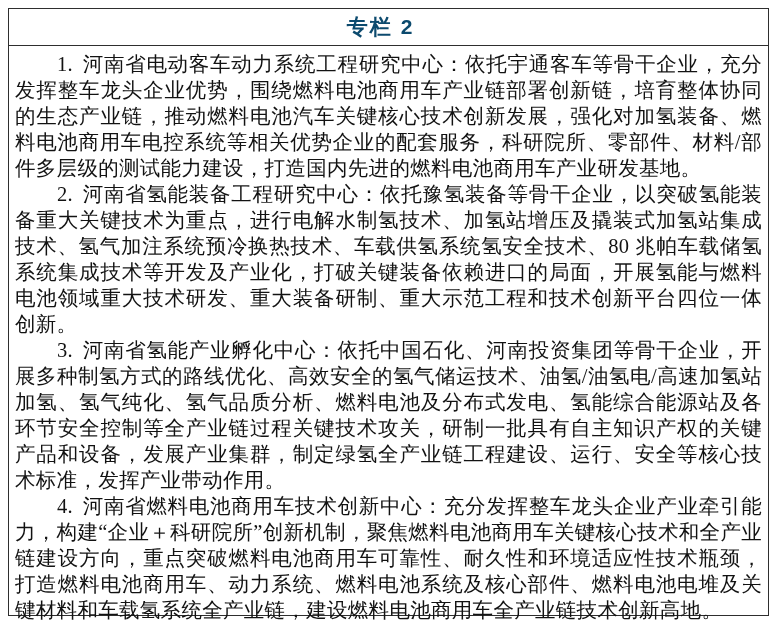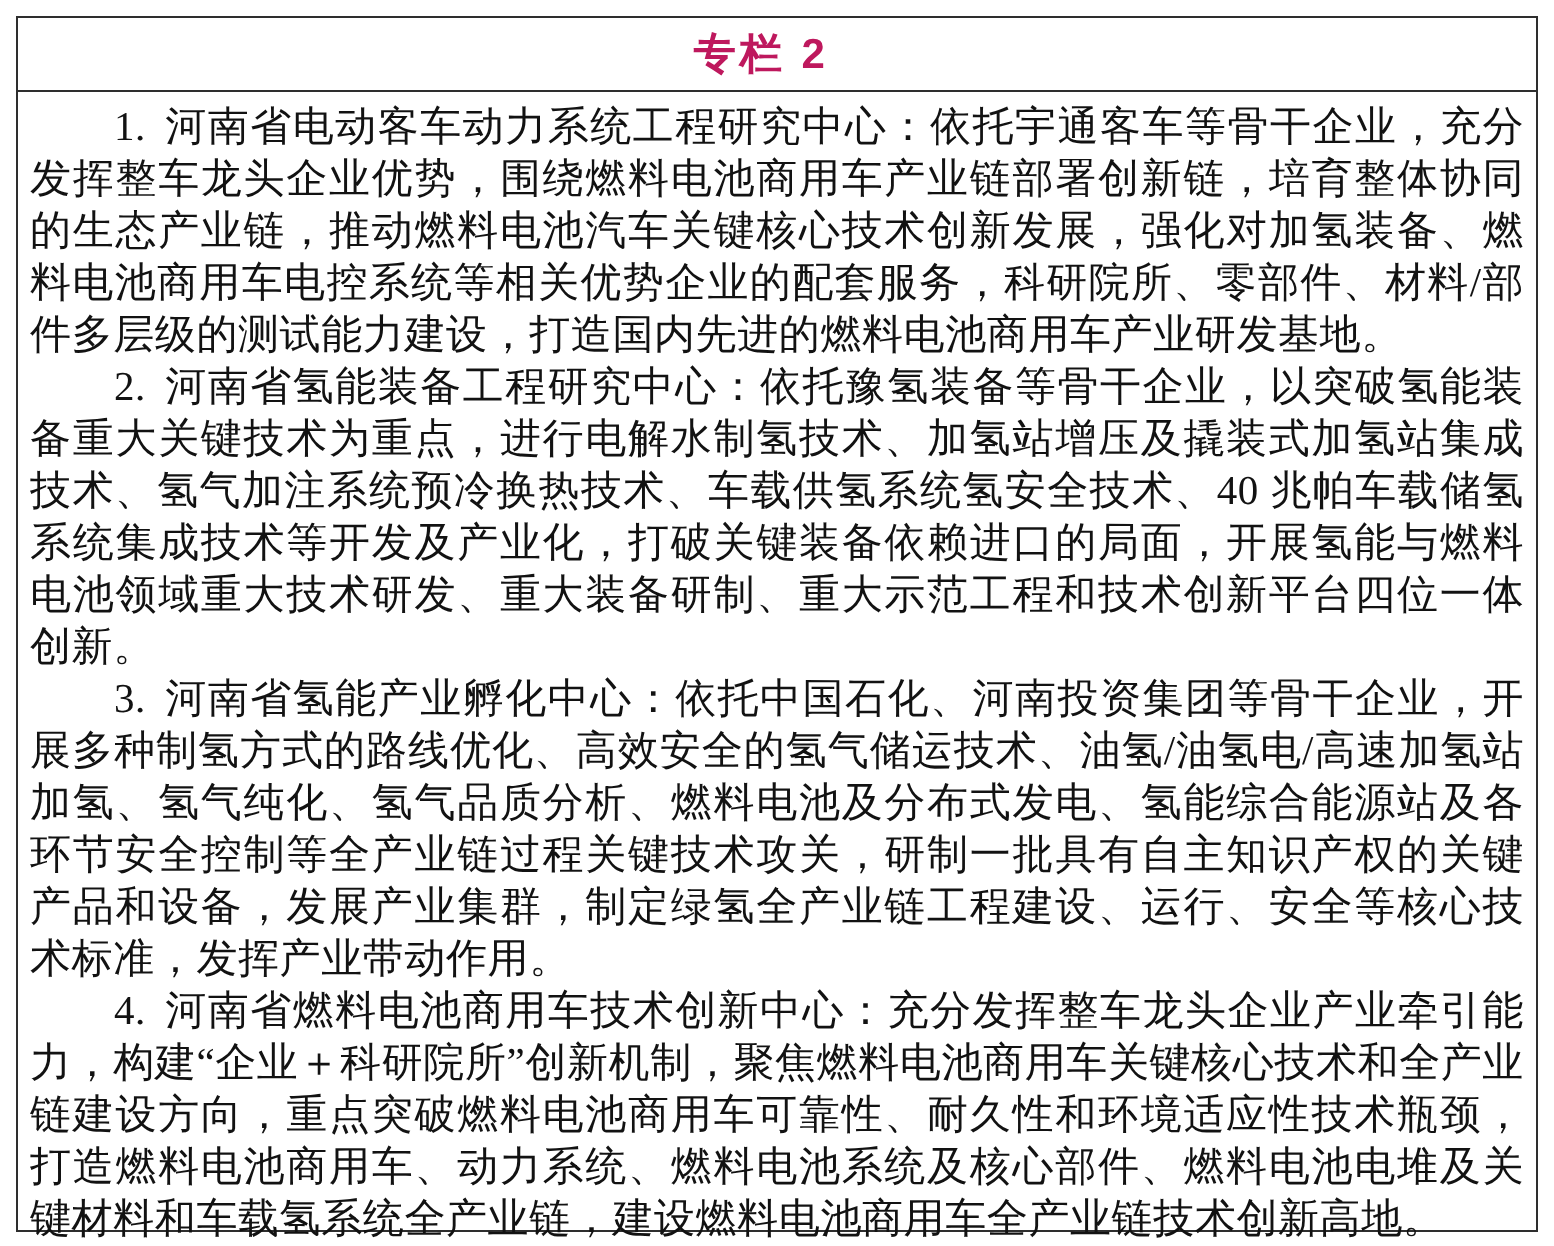--- a/index.html
+++ b/index.html
@@ -28,21 +28,21 @@
   .panel-title {
     height: 36px;
     border-bottom: 1.5px solid #2e2e2e;
     display: flex;
     align-items: center;
     justify-content: center;
     font-family: "Liberation Sans", sans-serif;
     font-weight: 700;
     font-size: 21px;
     letter-spacing: 2px;
-    color: #be185d;
+    color: #0c4a6e;
   }
   .title-prefix {
     margin-right: 0.75em;
   }
   .panel-body {
     padding: 5px 6px 0 6px;
   }
   .para {
     margin: 0;
     font-size: 20.5px;
@@ -60,21 +60,21 @@
 
 <div class="panel">
   <div class="panel-title">
     <span class="title-prefix">专栏 2</span>
   </div>
   <div class="panel-body">
     <p class="para">
       <span class="para-num">1.</span><span class="para-text">河南省电动客车动力系统工程研究中心：依托宇通客车等骨干企业，充分发挥整车龙头企业优势，围绕燃料电池商用车产业链部署创新链，培育整体协同的生态产业链，推动燃料电池汽车关键核心技术创新发展，强化对加氢装备、燃料电池商用车电控系统等相关优势企业的配套服务，科研院所、零部件、材料/部件多层级的测试能力建设，打造国内先进的燃料电池商用车产业研发基地。</span>
     </p>
     <p class="para">
-      <span class="para-num">2.</span><span class="para-text">河南省氢能装备工程研究中心：依托豫氢装备等骨干企业，以突破氢能装备重大关键技术为重点，进行电解水制氢技术、加氢站增压及撬装式加氢站集成技术、氢气加注系统预冷换热技术、车载供氢系统氢安全技术、40 兆帕车载储氢系统集成技术等开发及产业化，打破关键装备依赖进口的局面，开展氢能与燃料电池领域重大技术研发、重大装备研制、重大示范工程和技术创新平台四位一体创新。</span>
+      <span class="para-num">2.</span><span class="para-text">河南省氢能装备工程研究中心：依托豫氢装备等骨干企业，以突破氢能装备重大关键技术为重点，进行电解水制氢技术、加氢站增压及撬装式加氢站集成技术、氢气加注系统预冷换热技术、车载供氢系统氢安全技术、80 兆帕车载储氢系统集成技术等开发及产业化，打破关键装备依赖进口的局面，开展氢能与燃料电池领域重大技术研发、重大装备研制、重大示范工程和技术创新平台四位一体创新。</span>
     </p>
     <p class="para">
       <span class="para-num">3.</span><span class="para-text">河南省氢能产业孵化中心：依托中国石化、河南投资集团等骨干企业，开展多种制氢方式的路线优化、高效安全的氢气储运技术、油氢/油氢电/高速加氢站加氢、氢气纯化、氢气品质分析、燃料电池及分布式发电、氢能综合能源站及各环节安全控制等全产业链过程关键技术攻关，研制一批具有自主知识产权的关键产品和设备，发展产业集群，制定绿氢全产业链工程建设、运行、安全等核心技术标准，发挥产业带动作用。</span>
     </p>
     <p class="para">
       <span class="para-num">4.</span><span class="para-text">河南省燃料电池商用车技术创新中心：充分发挥整车龙头企业产业牵引能力，构建“企业＋科研院所”创新机制，聚焦燃料电池商用车关键核心技术和全产业链建设方向，重点突破燃料电池商用车可靠性、耐久性和环境适应性技术瓶颈，打造燃料电池商用车、动力系统、燃料电池系统及核心部件、燃料电池电堆及关键材料和车载氢系统全产业链，建设燃料电池商用车全产业链技术创新高地。</span>
     </p>
   </div>
 </div>
 

